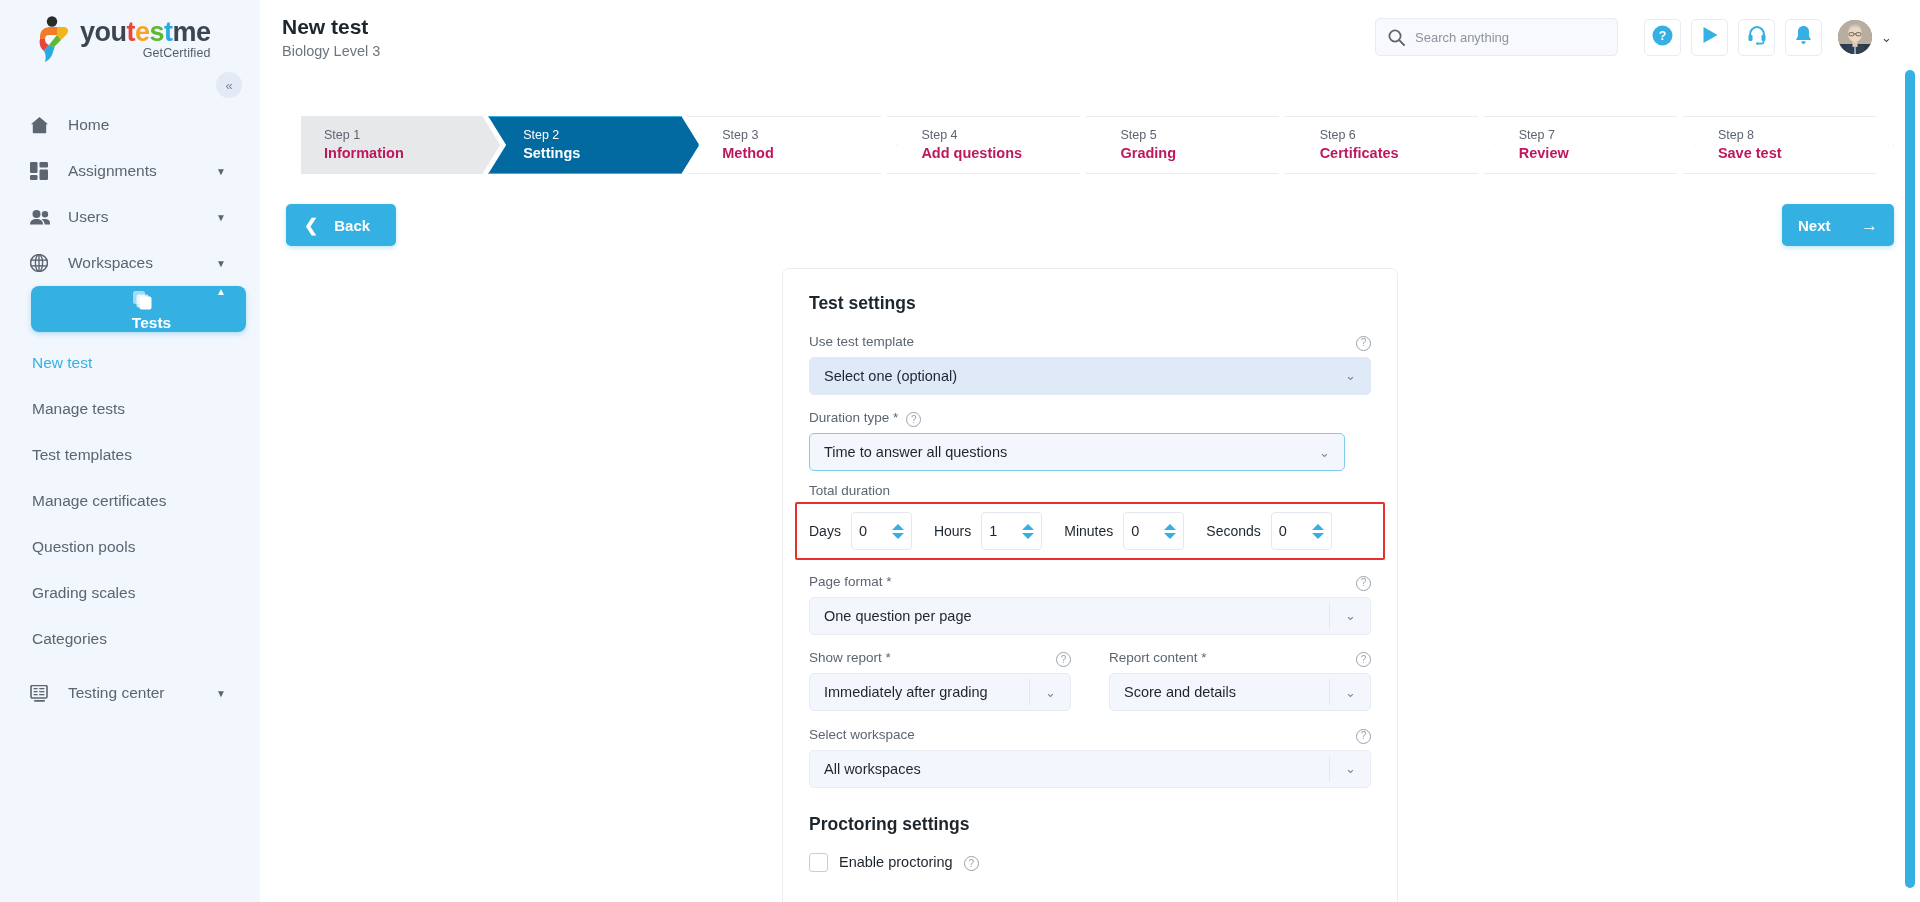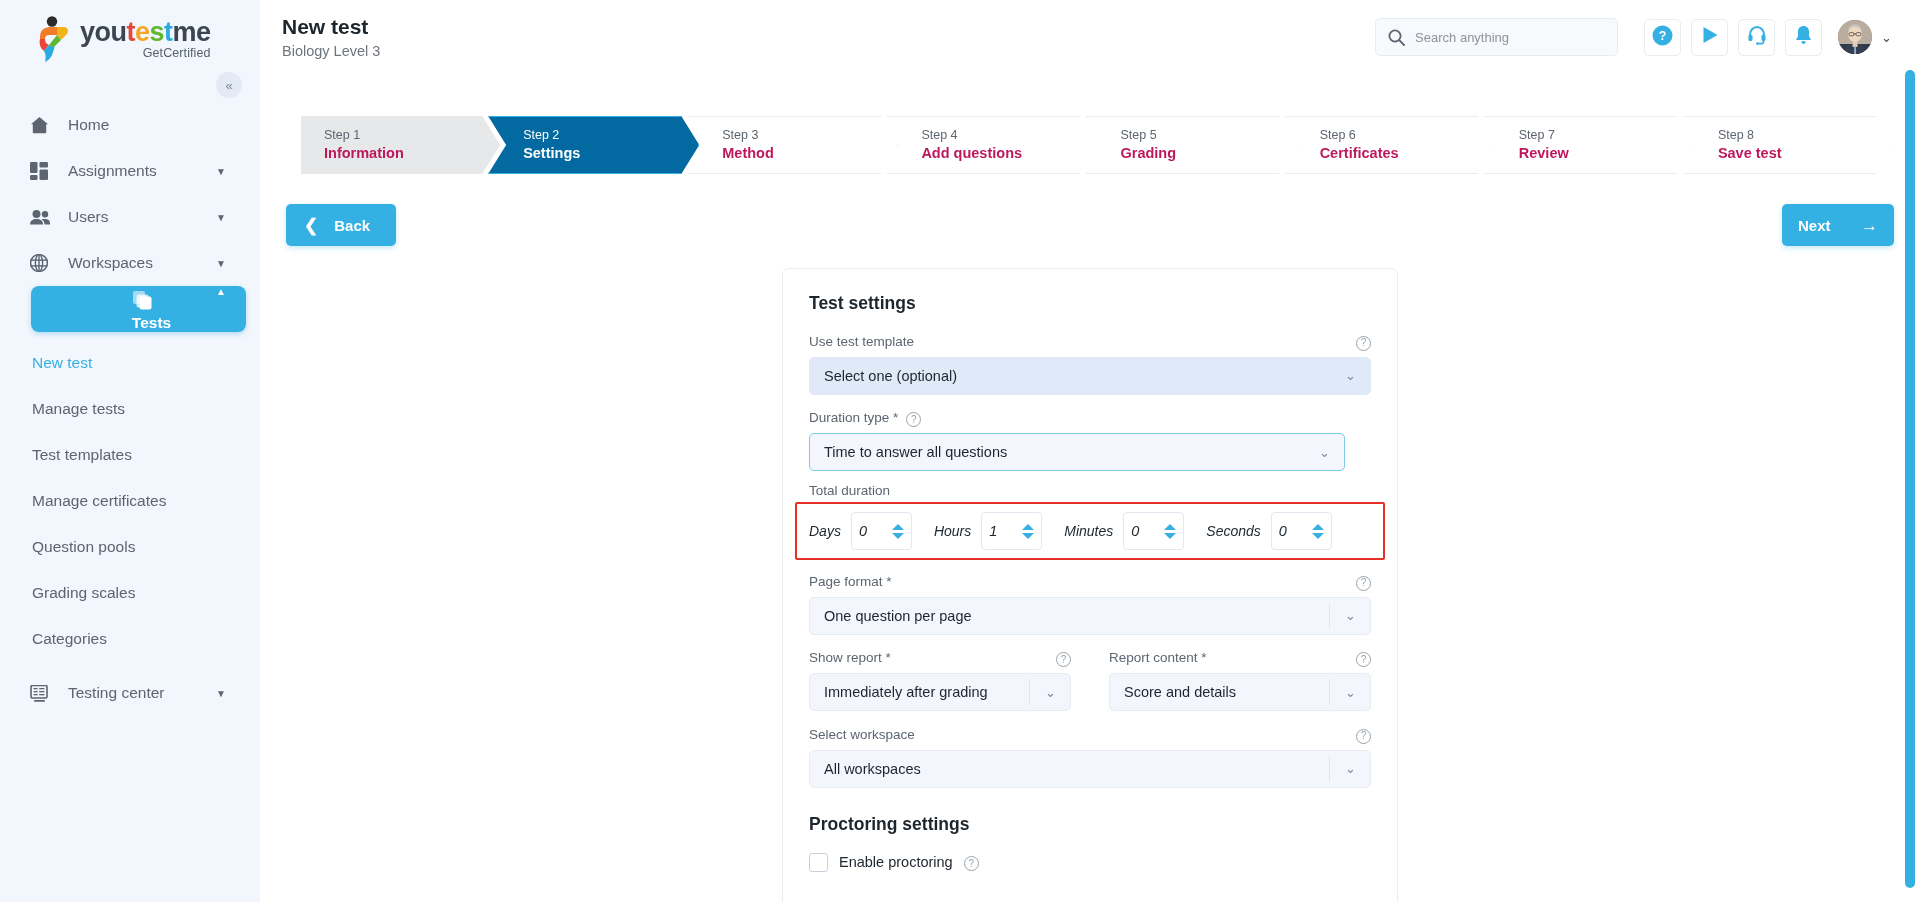--- a/index.html
+++ b/index.html
@@ -188,21 +188,21 @@
   .select .chev { margin-left: auto; color: #7b8794; font-size: 13px; }
   .select .divider {
     position: absolute; right: 40px; top: 5px; bottom: 5px; width: 1px; background: #e2e8f1;
   }
 
   
   .dur-label { font-size: 13.5px; color: #5c6570; margin: 12px 0 4px; }
   .dur-row {
     display: flex; align-items: center; gap: 0;
     border: 2px solid #e8302a; border-radius: 2px;
-    padding: 8px 12px; margin: 0 -14px 12px -14px; font-style: italic;
+    padding: 8px 12px; margin: 0 -14px 12px -14px;
   }
   .dur-unit { display: flex; align-items: center; }
   .dur-unit .u-lbl { font-size: 14px; color: #1d252d; margin-right: 10px; }
   .spin {
     width: 61px; height: 38px; border: 1px solid #e2e8f1; border-radius: 4px;
     background: #fff; display: flex; align-items: center; padding: 0 7px;
   }
   .spin .val { font-size: 14.5px; color: #1d252d; }
   .spin .arrows {
     margin-left: auto; display: flex; flex-direction: column;

